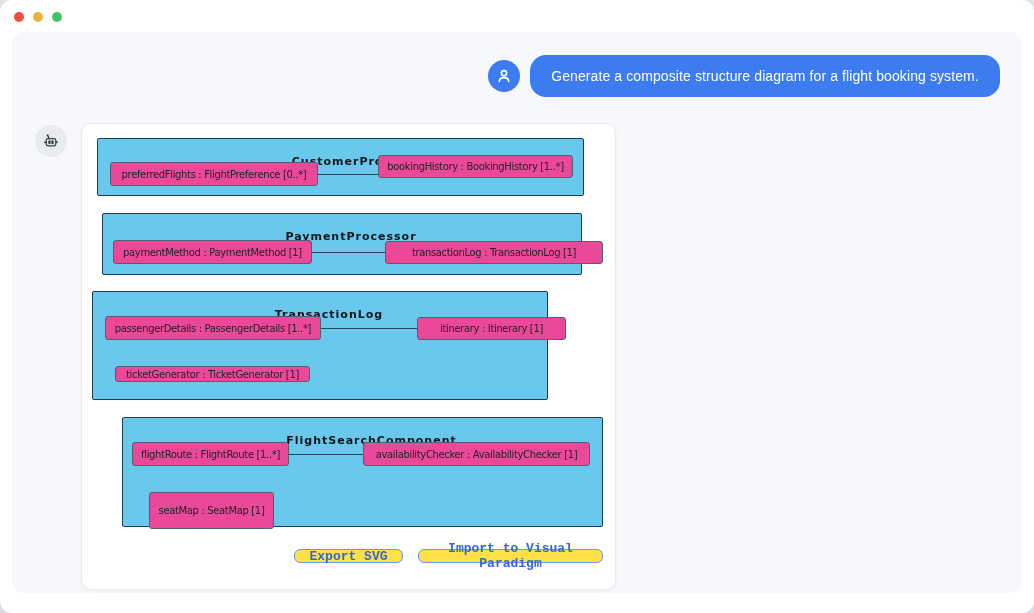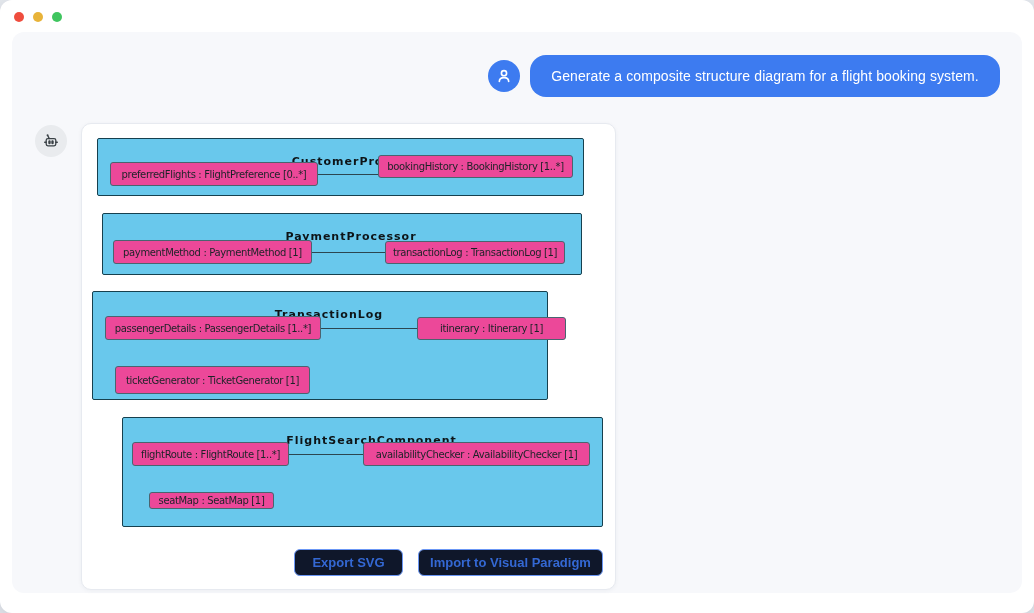--- a/index.html
+++ b/index.html
@@ -52,26 +52,26 @@
   }
   .part{
     position:absolute;background:#ec4899;
     border:1px solid #4a6470;border-radius:3px;box-sizing:border-box;
     display:flex;align-items:center;justify-content:center;
     font-family:"DejaVu Sans", sans-serif;font-size:10px;
     letter-spacing:-.35px;color:#1b2327;white-space:nowrap;
   }
   .connector{position:absolute;height:0;border-top:1.2px solid #2c4650;}
   .action-btn{
-    position:absolute;height:27px;box-sizing:border-box;
-    background:#0f172a;border:1.5px solid #6b97f5;border-radius:6px;
+    position:absolute;height:14px;box-sizing:border-box;
+    background:#fde047;border:1.5px solid #6b97f5;border-radius:6px;
     color:#3468d3;font-size:13px;font-weight:bold;
     display:flex;align-items:center;justify-content:center;
     cursor:pointer;padding:0;
-    font-family:Liberation Sans, sans-serif;
+    font-family:Liberation Mono, monospace;
   }
 </style>
 </head>
 <body>
 
 <div class="window">
 
   <div class="titlebar">
     <span class="dot red"></span>
     <span class="dot yellow"></span>
@@ -109,36 +109,36 @@
     </div>
     <div class="connector" style="left:236px;top:50px;width:60px"></div>
     <div class="part" style="left:28px;top:38px;width:208px;height:24px">preferredFlights : FlightPreference [0..*]</div>
     <div class="part" style="left:296px;top:31px;width:195px;height:23px">bookingHistory : BookingHistory [1..*]</div>
 
     <div class="component" style="left:20px;top:89px;width:480px;height:62px">
       <div class="ctitle">PaymentProcessor</div>
     </div>
     <div class="connector" style="left:230px;top:128px;width:73px"></div>
     <div class="part" style="left:31px;top:116px;width:199px;height:24px">paymentMethod : PaymentMethod [1]</div>
-    <div class="part" style="left:303px;top:117px;width:180px;height:23px">transactionLog : TransactionLog [1]</div>
+    <div class="part" style="left:303px;top:117px;width:218px;height:23px">transactionLog : TransactionLog [1]</div>
 
     <div class="component" style="left:10px;top:167px;width:456px;height:109px">
       <div class="ctitle">TransactionLog</div>
     </div>
     <div class="connector" style="left:239px;top:204px;width:96px"></div>
     <div class="part" style="left:23px;top:192px;width:216px;height:24px">passengerDetails : PassengerDetails [1..*]</div>
     <div class="part" style="left:335px;top:193px;width:149px;height:23px">itinerary : Itinerary [1]</div>
-    <div class="part" style="left:33px;top:242px;width:195px;height:28px">ticketGenerator : TicketGenerator [1]</div>
+    <div class="part" style="left:33px;top:242px;width:195px;height:16px">ticketGenerator : TicketGenerator [1]</div>
 
     <div class="component" style="left:40px;top:293px;width:481px;height:110px">
       <div class="ctitle">FlightSearchComponent</div>
     </div>
     <div class="connector" style="left:207px;top:330px;width:74px"></div>
     <div class="part" style="left:50px;top:318px;width:157px;height:24px">flightRoute : FlightRoute [1..*]</div>
     <div class="part" style="left:281px;top:318px;width:227px;height:24px">availabilityChecker : AvailabilityChecker [1]</div>
-    <div class="part" style="left:67px;top:368px;width:125px;height:17px">seatMap : SeatMap [1]</div>
+    <div class="part" style="left:67px;top:368px;width:125px;height:37px">seatMap : SeatMap [1]</div>
 
     <button class="action-btn" style="left:212px;top:425px;width:109px">Export SVG</button>
     <button class="action-btn" style="left:336px;top:425px;width:185px">Import to Visual Paradigm</button>
 
   </div>
 
 </div>
 
 </body></html>

